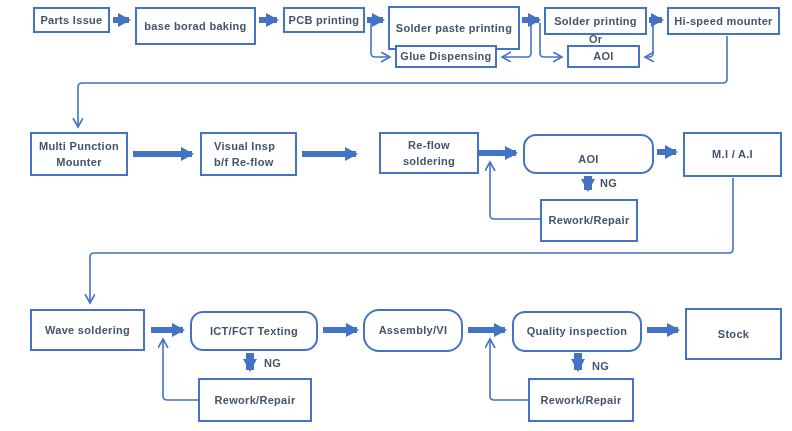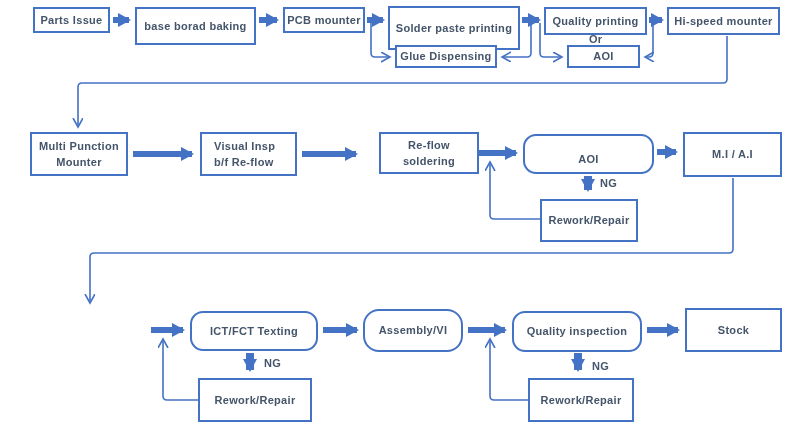--- a/index.html
+++ b/index.html
@@ -83,23 +83,23 @@
     <line x1="647" y1="330" x2="678" y2="330" stroke="#4472C4" stroke-width="6" marker-end="url(#thickHead)"></line>
 
     <line x1="250" y1="353" x2="250" y2="370" stroke="#4472C4" stroke-width="8" marker-end="url(#thickHead)"></line>
     <path d="M198,400 L167,400 Q163,400 163,396 L163,340" fill="none" stroke="#4472C4" stroke-width="1.6" marker-end="url(#thinHead)"></path>
     <line x1="578" y1="353" x2="578" y2="370" stroke="#4472C4" stroke-width="8" marker-end="url(#thickHead)"></line>
     <path d="M528,400 L494,400 Q490,400 490,396 L490,340" fill="none" stroke="#4472C4" stroke-width="1.6" marker-end="url(#thinHead)"></path>
   </svg>
 
   <div class="node" style="left:33px;top:7px;width:77px;height:26px;">Parts Issue</div>
   <div class="node" style="left:135px;top:7px;width:121px;height:38px;">base borad baking</div>
-  <div class="node" style="left:283px;top:7px;width:82px;height:26px;">PCB mounter</div>
+  <div class="node" style="left:283px;top:7px;width:82px;height:26px;">PCB printing</div>
   <div class="node" style="left:388px;top:6px;width:132px;height:44px;">Solder paste printing</div>
-  <div class="node" style="left:544px;top:7px;width:103px;height:28px;">Quality printing</div>
+  <div class="node" style="left:544px;top:7px;width:103px;height:28px;">Solder printing</div>
   <div class="node" style="left:667px;top:7px;width:113px;height:28px;">Hi-speed mounter</div>
   <div class="node" style="left:395px;top:45px;width:102px;height:23px;">Glue Dispensing</div>
   <div class="float-label" style="left:589px;top:33px;">Or</div>
   <div class="node" style="left:567px;top:45px;width:73px;height:23px;">AOI</div>
 
   <div class="node two-line" style="left:30px;top:132px;width:98px;height:44px;">
     <span>Multi Punction</span>
     <span>Mounter</span>
   </div>
   <div class="node two-line left-align" style="left:200px;top:132px;width:97px;height:44px;">
@@ -108,22 +108,23 @@
   </div>
   <div class="node two-line" style="left:363px;top:132px;width:100px;height:42px;margin-left:16px;">
     <span>Re-flow</span>
     <span>soldering</span>
   </div>
   <div class="node rounded text-low" style="left:523px;top:134px;width:131px;height:40px;">AOI</div>
   <div class="node" style="left:683px;top:132px;width:99px;height:45px;">M.I / A.I</div>
   <div class="float-label" style="left:600px;top:177px;">NG</div>
   <div class="node" style="left:540px;top:199px;width:98px;height:43px;">Rework/Repair</div>
 
+  <div class="node" style="left:30px;top:309px;width:115px;height:42px;">Wave soldering</div>
   <div class="node rounded" style="left:190px;top:311px;width:128px;height:40px;">ICT/FCT Texting</div>
   <div class="float-label" style="left:264px;top:357px;">NG</div>
   <div class="node" style="left:198px;top:378px;width:114px;height:44px;">Rework/Repair</div>
   <div class="node" style="left:363px;top:309px;width:100px;height:43px;border-radius:16px;">Assembly/VI</div>
   <div class="node rounded" style="left:512px;top:311px;width:130px;height:41px;">Quality inspection</div>
   <div class="float-label" style="left:592px;top:360px;">NG</div>
   <div class="node" style="left:528px;top:378px;width:106px;height:44px;">Rework/Repair</div>
-  <div class="node" style="left:685px;top:308px;width:97px;height:44px;">Stock</div>
+  <div class="node" style="left:685px;top:308px;width:97px;height:52px;">Stock</div>
 
 </div>
 
 </body></html>

